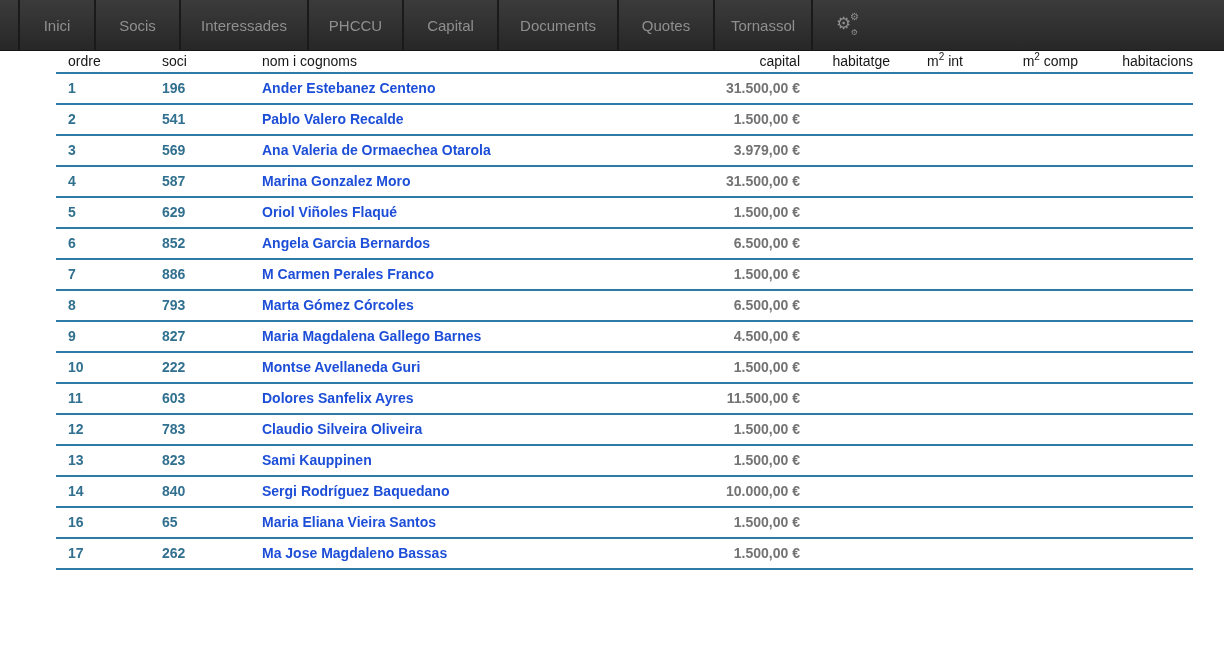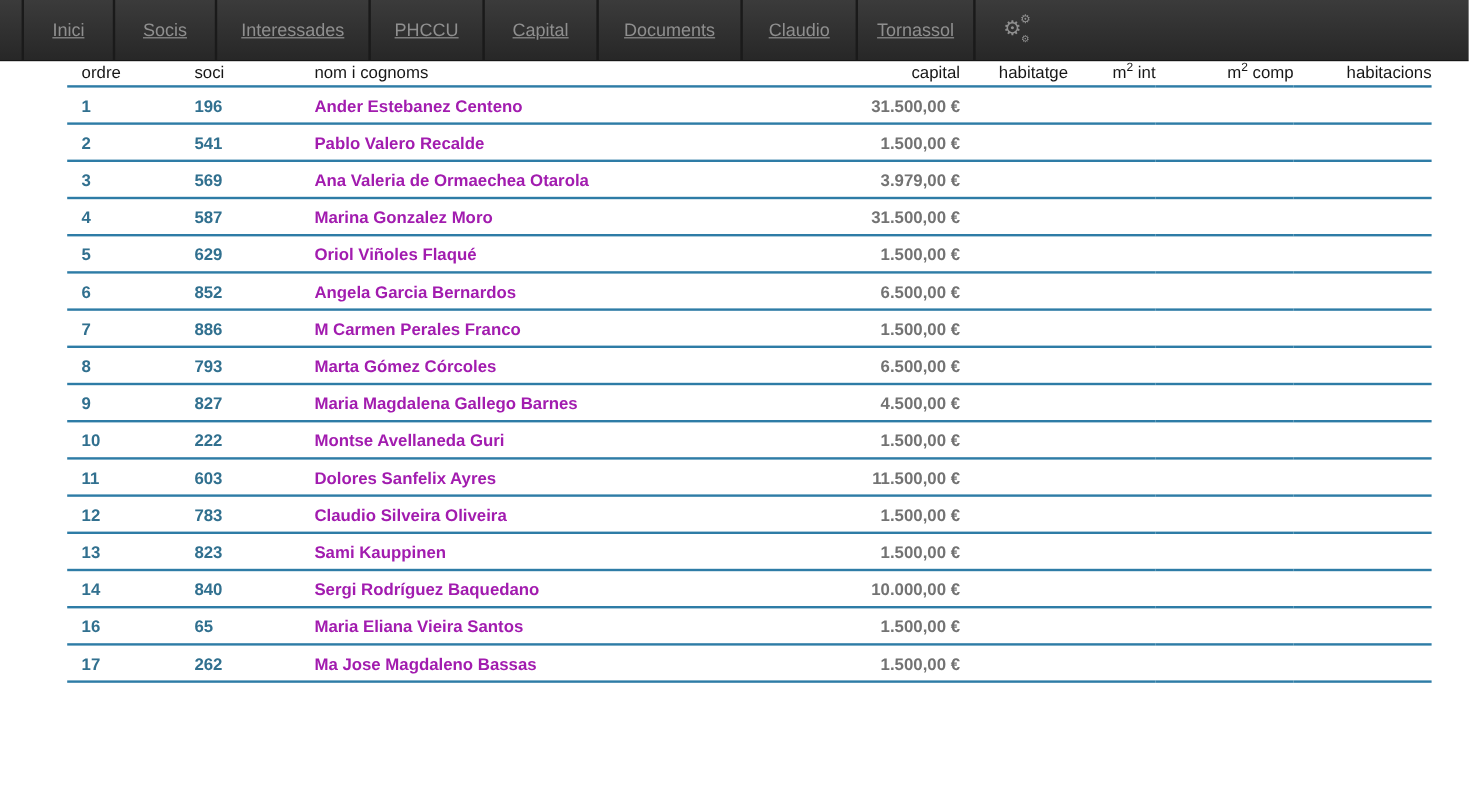--- a/index.html
+++ b/index.html
@@ -16,21 +16,21 @@
     height:51px; width:100%;
     background:linear-gradient(#3b3b3b,#272727);
     display:flex; align-items:stretch;
     border-bottom:1px solid #161616;
   }
   .nav-spacer { width:18px; }
   .tab {
     display:flex; align-items:center; justify-content:center;
     color:#8f8f8f; font-size:15px;
     border-left:2px solid #1a1a1a;
-    cursor:pointer; user-select:none;text-decoration:underline;
+    cursor:pointer; user-select:none;
   }
   .tab.last { border-right:2px solid #1a1a1a; }
   .nav-rest { flex:1; }
 
   .gear-wrap { position:relative; display:inline-block; line-height:1; width:22px; height:20px; }
   .gear-big  { position:absolute; left:0; top:0; font-size:17px; }
   .gear-sm1  { position:absolute; right:-1px; top:-3px; font-size:10px; }
   .gear-sm2  { position:absolute; right:0; bottom:-2px; font-size:8px; }
 
   
@@ -47,21 +47,21 @@
   tbody td {
     height:31px; font-size:14px; padding:0; vertical-align:middle;
     white-space:nowrap; overflow:hidden;
   }
   thead tr, tbody tr { border-bottom:2px solid #2e7ca6; }
 
   .c-ordre, .c-soci, .c-nom { text-align:left; padding-left:12px; }
   .c-capital, .c-habitatge, .c-m2int, .c-m2comp, .c-habitacions { text-align:right; }
 
   td.c-ordre, td.c-soci { color:#31708f; font-weight:700; }
-  td.c-nom { color:#a21caf; font-weight:700; cursor:pointer; }
+  td.c-nom { color:#1d4ed8; font-weight:700; cursor:pointer; }
   td.c-capital { color:#737373; font-weight:700; }
 </style>
 </head>
 <body>
 
 <div class="navbar">
   <div class="nav-spacer"></div>
   <div class="tab" style="width:76px">
       <span>Inici</span>
     </div>
@@ -74,21 +74,21 @@
   <div class="tab" style="width:95px">
       <span>PHCCU</span>
     </div>
   <div class="tab" style="width:95px">
       <span>Capital</span>
     </div>
   <div class="tab" style="width:120px">
       <span>Documents</span>
     </div>
   <div class="tab" style="width:96px">
-      <span>Claudio</span>
+      <span>Quotes</span>
     </div>
   <div class="tab" style="width:98px">
       <span>Tornassol</span>
     </div>
   <div class="tab" style="width:70px">
     <span class="gear-wrap">
       <span class="gear-big">⚙</span>
       <span class="gear-sm1">⚙</span>
       <span class="gear-sm2">⚙</span>
     </span>

